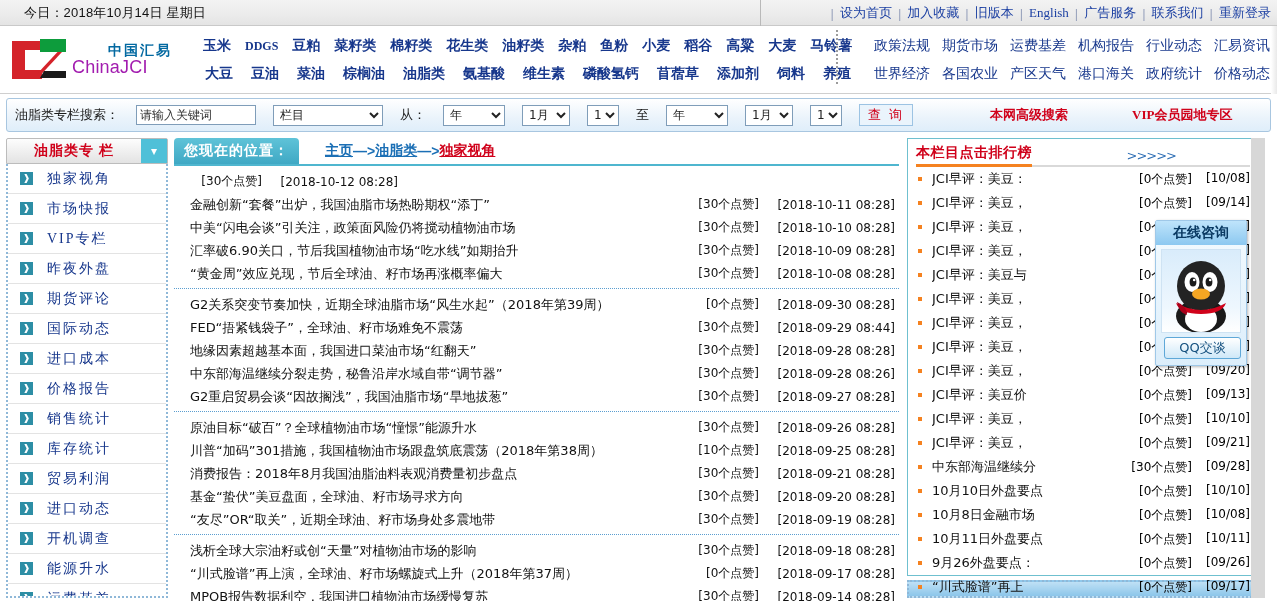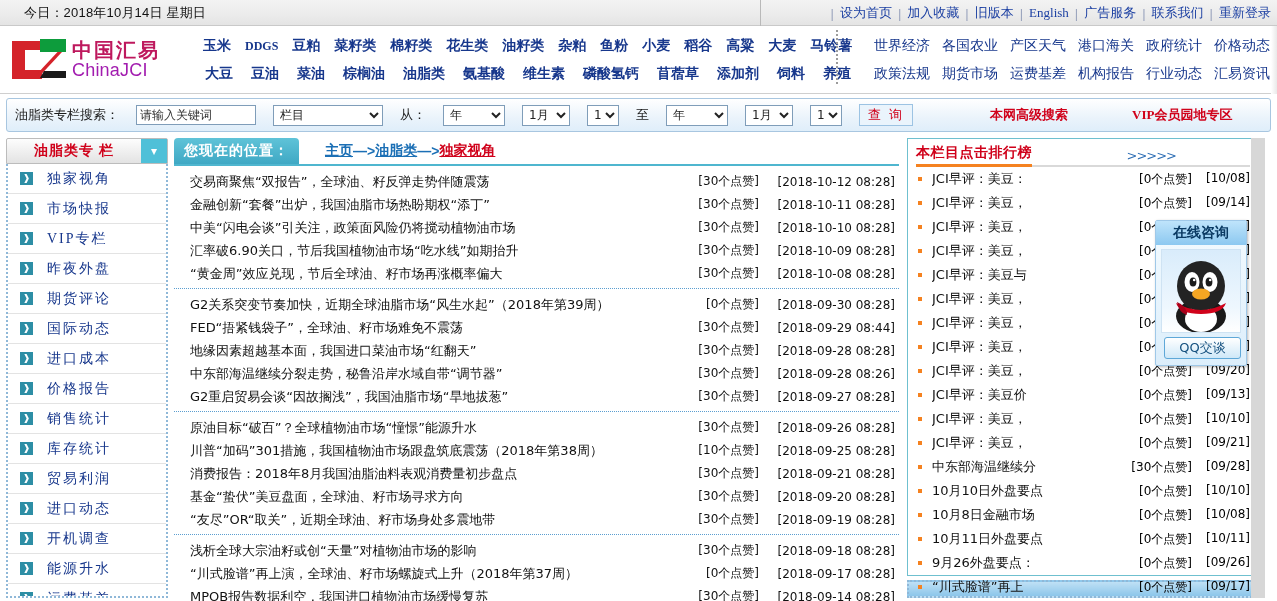--- a/index.html
+++ b/index.html
@@ -73,22 +73,23 @@
     background: #d4232a;
     clip-path: polygon(0 100%, 82% 0, 100% 0, 18% 100%);
   }
   .logo-mark .c-black {
     position: absolute; left: 30px; top: 34px; width: 26px; height: 7px;
     background: #1a1a1a;
     clip-path: polygon(4px 0, 100% 0, 100% 100%, 0 100%);
   }
   .logo-text { line-height: 1.05; }
   .logo-cn {
-    font-size: 20px; font-weight: bold; color: #be185d; letter-spacing: 2px;
+    font-size: 14px; font-weight: bold; color: #0369a1; letter-spacing: 2px;
     font-family: "DejaVu Sans", sans-serif;
+    margin-left: 36px;
   }
   .logo-en {
     font-size: 18px; color: #a21caf; letter-spacing: .2px;
     font-family: "Liberation Sans", sans-serif;
   }
 
   .nav-left {
     flex: 0 0 648px;
     padding-top: 6px;
     position: relative;
@@ -416,34 +417,34 @@
       <a>苜蓿草</a>
       <a>添加剂</a>
       <a>饲料</a>
       <a>养殖</a>
     </div>
     <div class="nav-divider"></div>
   </div>
 
   <div class="nav-right">
     <div class="nav-row">
+      <a>政策法规</a>
+      <a>期货市场</a>
+      <a>运费基差</a>
+      <a>机构报告</a>
+      <a>行业动态</a>
+      <a>汇易资讯</a>
+    </div>
+    <div class="nav-row">
       <a>世界经济</a>
       <a>各国农业</a>
       <a>产区天气</a>
       <a>港口海关</a>
       <a>政府统计</a>
       <a>价格动态</a>
-    </div>
-    <div class="nav-row">
-      <a>政策法规</a>
-      <a>期货市场</a>
-      <a>运费基差</a>
-      <a>机构报告</a>
-      <a>行业动态</a>
-      <a>汇易资讯</a>
     </div>
   </div>
   <div class="hdr-right-rule"></div>
 </div>
 
 <div class="searchbar">
   <span class="lbl">油脂类专栏搜索：</span>
   <input class="kw" value="请输入关键词" style="">
   <select class="sel-col">
     <option>栏目</option>
@@ -542,21 +543,20 @@
         <a class="c1">主页</a>
         <span class="arrow">—&gt;</span>
         <a class="c2">油脂类</a>
         <span class="arrow">—&gt;</span>
         <a class="c3">独家视角</a>
       </div>
     </div>
 
     <div class="art-group">
       <div class="art-row">
-          <a class="art-title">交易商聚焦“双报告”，全球油、籽反弹走势伴随震荡</a>
           <span class="art-meta">
             <span class="likes">[30个点赞]</span>
             <span class="date">[2018-10-12 08:28]</span>
           </span>
         </div>
       <div class="art-row">
           <a class="art-title">金融创新“套餐”出炉，我国油脂市场热盼期权“添丁”</a>
           <span class="art-meta">
             <span class="likes">[30个点赞]</span>
             <span class="date">[2018-10-11 08:28]</span>

